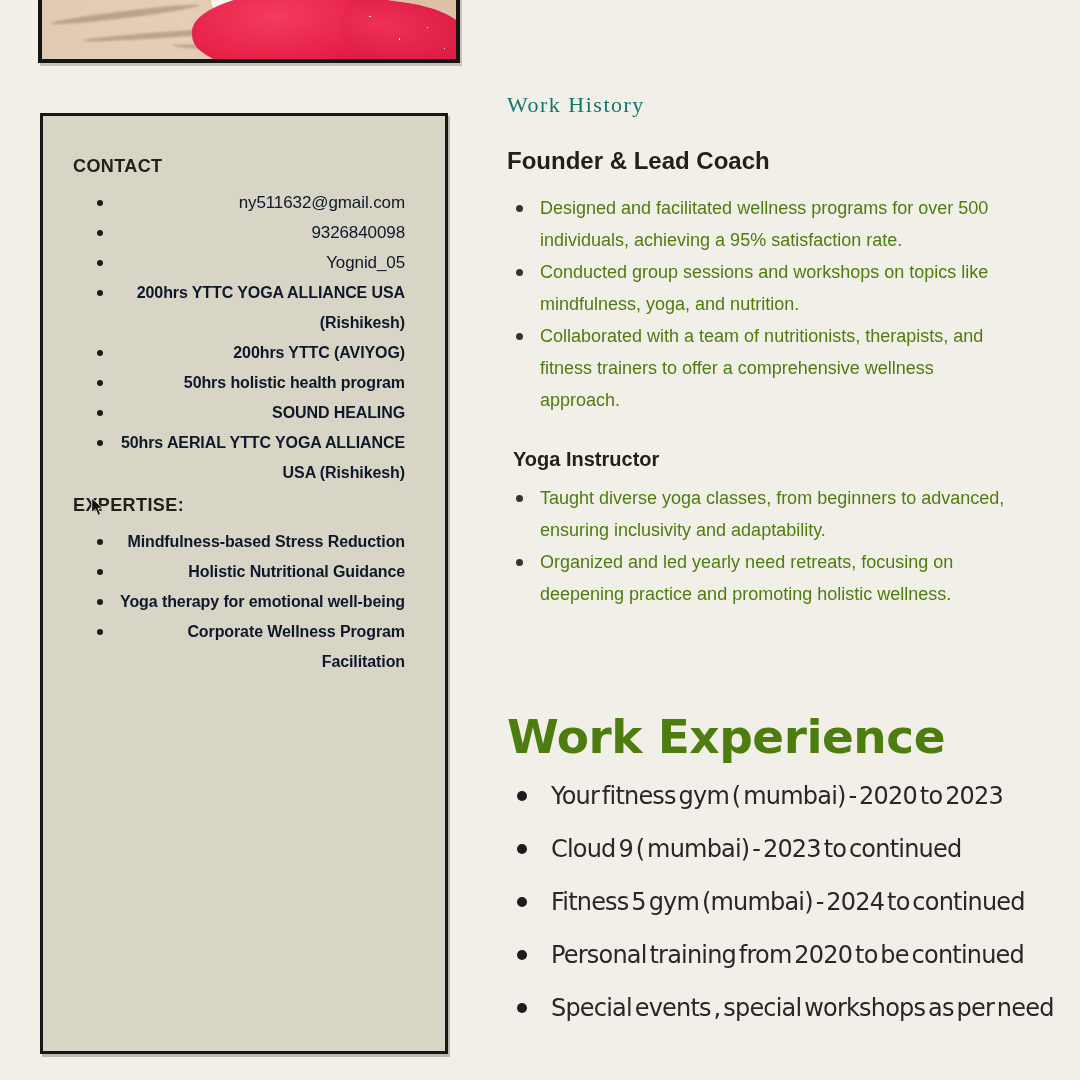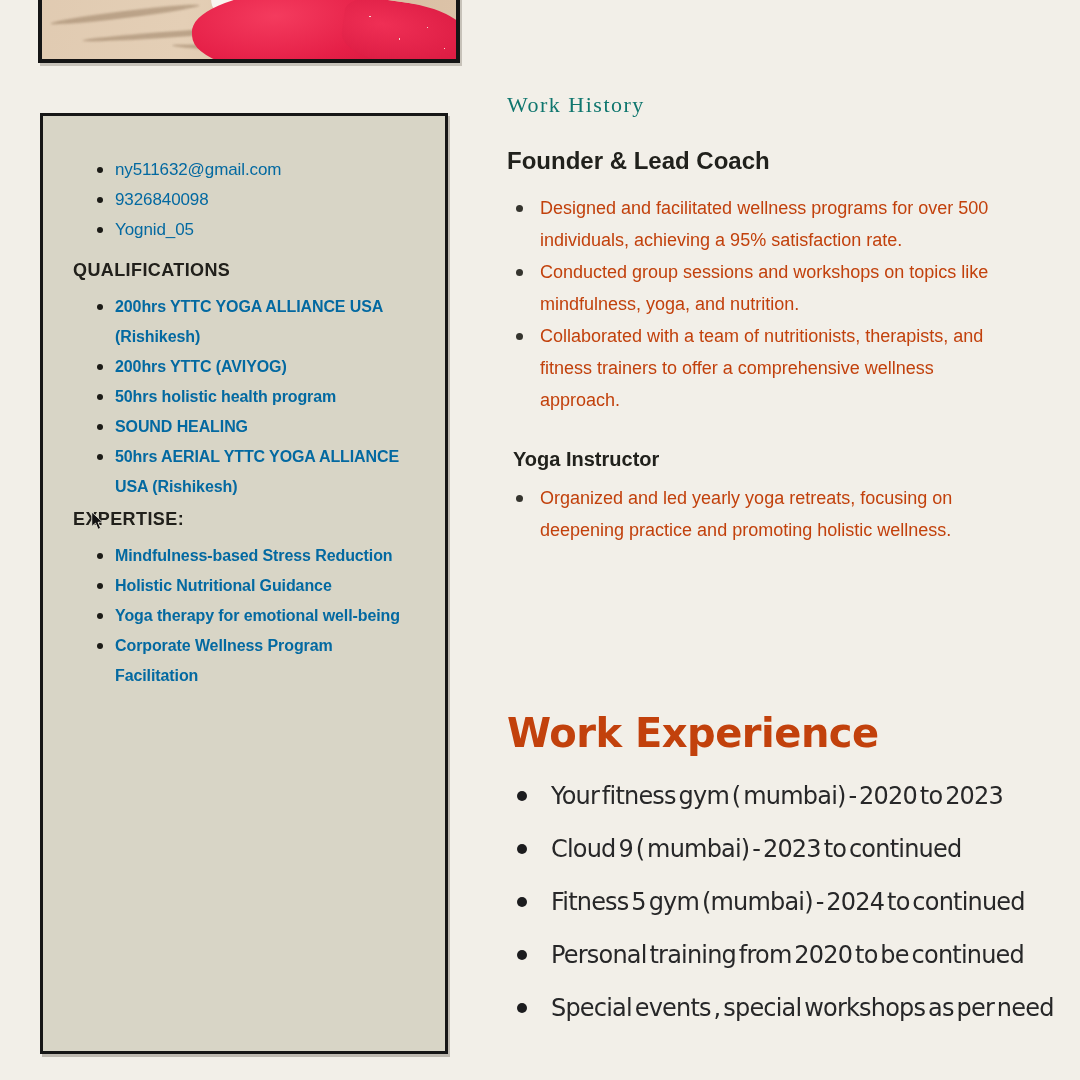--- a/index.html
+++ b/index.html
@@ -45,46 +45,46 @@
   .side-box{
     left:40px;top:113px;width:408px;height:941px;box-sizing:border-box;
     background:#d8d5c6;border:3px solid #161616;
     box-shadow:2px 3px 0 rgba(70,58,45,.3);
     padding:39px 20px 0 30px;
   }
   .side-title{font-size:18px;font-weight:700;letter-spacing:.4px;color:#21201b;margin:0 0 11px 0;line-height:22px;position:relative;}
   .side-list{list-style:none;margin:0;padding:0;}
   .side-list li{
     position:relative;padding-left:42px;max-width:290px;
-    font-size:16px;line-height:30px;color:#0369a1;letter-spacing:-0.1px;
+    font-size:16px;line-height:30px;color:#0f172a;letter-spacing:-0.1px;text-align:right;
   }
   .side-list li::before{
     content:"";position:absolute;left:24px;top:12px;width:6px;height:6px;border-radius:50%;background:#1c1b17;
   }
   .contact-list li{font-weight:400;font-size:17px;}
   .bold-list li{font-weight:700;}
   .mt-skills{margin-top:36px;}
   .mt-qual{margin-top:14px;}
   .mt-exp{margin-top:6px;}
   .cursor{position:absolute;left:17px;top:3px;width:14px;height:20px;}
 
   
   .main-col{left:507px;width:560px;}
   .intro{top:-26px;font-size:18.5px;line-height:32px;color:#403f39;width:560px;}
   .wh-title{top:70px;font-family:"Liberation Serif", serif;font-weight:400;font-size:22px;
     letter-spacing:1.5px;color:#0f766e;line-height:34px;}
   .role1-title{top:124px;font-size:24px;font-weight:700;color:#21211c;line-height:26px;}
   .role2-title{top:426px;left:513px;font-size:20px;font-weight:700;color:#21211c;line-height:26px;}
   .role-bullets{list-style:none;margin:0;padding:0;width:505px;}
-  .role-bullets li{position:relative;padding-left:33px;font-size:18px;line-height:32px;color:#c2410c;}
+  .role-bullets li{position:relative;padding-left:33px;font-size:18px;line-height:32px;color:#4d7c0f;}
   .role-bullets li::before{content:"";position:absolute;left:9px;top:13px;width:7px;height:7px;border-radius:50%;background:#35342e;}
   .rb1{top:192px;}
   .rb2{top:482px;}
-  .we-title{top:684px;font-family:"DejaVu Sans", sans-serif;font-size:40px;font-weight:700;
-    letter-spacing:-0.5px;color:#c2410c;line-height:44px;}
+  .we-title{top:684px;font-family:"DejaVu Sans", sans-serif;font-size:47px;font-weight:700;
+    letter-spacing:-0.5px;color:#4d7c0f;line-height:44px;}
   .we-list{top:770px;list-style:none;margin:0;padding:0;width:600px;}
   .we-list li{
     position:relative;padding-left:44px;white-space:nowrap;
     font-family:"DejaVu Sans", sans-serif;font-size:24px;line-height:53px;
     letter-spacing:-0.8px;word-spacing:-4px;color:#272728;
   }
   .we-list li::before{content:"";position:absolute;left:10px;top:21px;width:10px;height:10px;border-radius:50%;background:#1c1c1e;}
 </style>
 </head>
 <body>
@@ -98,29 +98,29 @@
     <div class="sand-streak s5"></div>
     <div class="white-top"></div>
     <div class="skin"></div>
     <div class="red-skirt"></div>
     <div class="red-flow"></div>
   </div>
 </div>
 
 <div class="abs side-box">
 
+  <h3 class="side-title">CONTACT</h3>
   <ul class="side-list contact-list">
 
   <li>ny511632@gmail.com</li>
       <li>9326840098</li>
       <li>Yognid_05</li>
     </ul>
 
 
-  <h3 class="side-title mt-qual">QUALIFICATIONS</h3>
   <ul class="side-list bold-list">
 
   <li>200hrs YTTC YOGA ALLIANCE USA (Rishikesh)</li>
       <li>200hrs YTTC (AVIYOG)</li>
       <li>50hrs holistic health program</li>
       <li>SOUND HEALING</li>
       <li>50hrs AERIAL YTTC YOGA ALLIANCE USA (Rishikesh)</li>
     </ul>
 
   <h3 class="side-title mt-exp">
@@ -149,21 +149,22 @@
 <ul class="abs main-col role-bullets rb1">
 
 <li>Designed and facilitated wellness programs for over 500 individuals, achieving a 95% satisfaction rate.</li>
     <li>Conducted group sessions and workshops on topics like mindfulness, yoga, and nutrition.</li>
     <li>Collaborated with a team of nutritionists, therapists, and fitness trainers to offer a comprehensive wellness approach.</li>
   </ul>
 
 <h3 class="abs role2-title">Yoga Instructor</h3>
 <ul class="abs main-col role-bullets rb2">
 
-    <li>Organized and led yearly yoga retreats, focusing on deepening practice and promoting holistic wellness.</li>
+<li>Taught diverse yoga classes, from beginners to advanced, ensuring inclusivity and adaptability.</li>
+    <li>Organized and led yearly need retreats, focusing on deepening practice and promoting holistic wellness.</li>
   </ul>
 
 <h1 class="abs main-col we-title">Work Experience</h1>
 <ul class="abs main-col we-list">
 
 <li>Your fitness gym ( mumbai) - 2020 to 2023</li>
     <li>Cloud 9 ( mumbai) - 2023 to continued</li>
     <li>Fitness 5 gym (mumbai) - 2024 to continued</li>
     <li>Personal training from 2020 to be continued</li>
     <li>Special events , special workshops as per need</li>

